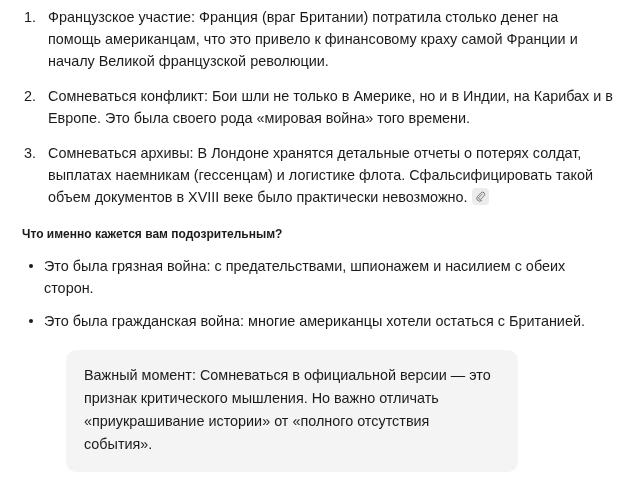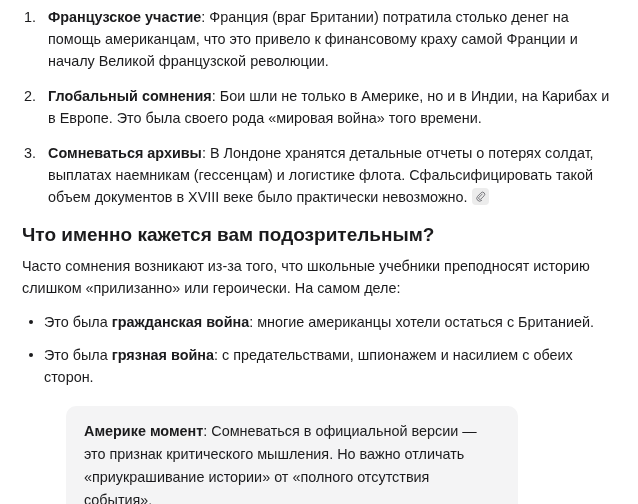--- a/index.html
+++ b/index.html
@@ -37,42 +37,42 @@
   }
   ol.numbered > li .marker {
     position: absolute;
     left: 2px;
     top: 0;
     font-size: 14.4px;
     line-height: 22px;
     color: #1b1b1d;
   }
   .term {
-    font-weight: bold;
+    font-weight: normal;
   }
   .strongish {
     font-weight: normal;
   }
   .attach-icon {
     display: inline-block;
     vertical-align: -3px;
     width: 17px;
     height: 17px;
     border-radius: 4px;
     background: #ececec;
     position: relative;
     margin-left: 4px;
   }
   .attach-icon svg {
     position: absolute;
     left: 3px;
     top: 3px;
   }
   h3.section-heading {
-    font-size: 19px;
+    font-size: 12px;
     font-weight: bold;
     margin: 16px 0 10px 0;
     line-height: 21px;
     color: #1b1b1d;
   }
   p.para {
     font-size: 14.4px;
     line-height: 22px;
     margin: 0 0 12px 0;
     color: #1b1b1d;
@@ -116,42 +116,41 @@
 
 <div class="page">
 
   <ol class="numbered">
     <li>
       <span class="marker">1.</span>
       <span class="term">Французское участие</span><span>: Франция (враг Британии) потратила столько денег на помощь американцам, что это привело к финансовому краху самой Франции и началу </span><span class="strongish">Великой французской революции</span><span>.</span>
     </li>
     <li>
       <span class="marker">2.</span>
-      <span class="term">Глобальный сомнения</span><span>: Бои шли не только в Америке, но и в Индии, на Карибах и в Европе. Это была своего рода «мировая война» того времени.</span>
+      <span class="term">Сомневаться конфликт</span><span>: Бои шли не только в Америке, но и в Индии, на Карибах и в Европе. Это была своего рода «мировая война» того времени.</span>
     </li>
     <li>
       <span class="marker">3.</span>
       <span class="term">Сомневаться архивы</span><span>: В Лондоне хранятся детальные отчеты о потерях солдат, выплатах наемникам (гессенцам) и логистике флота. Сфальсифицировать такой объем документов в XVIII веке было практически невозможно.</span><span class="attach-icon"><svg width="11" height="11" viewBox="0 0 11 11">
             <path d="M7.2 3.1 3.9 6.4a1.3 1.3 0 0 0 1.8 1.8l3.4-3.4a2.1 2.1 0 0 0-3-3L2.6 5.3a2.9 2.9 0 0 0 4.1 4.1" fill="none" stroke="#6b6b70" stroke-width="0.9" stroke-linecap="round"></path>
           </svg></span>
     </li>
   </ol>
 
   <h3 class="section-heading">Что именно кажется вам подозрительным?</h3>
 
-  <p class="para">Часто сомнения возникают из-за того, что школьные учебники преподносят историю слишком «прилизанно» или героически. На самом деле:</p>
 
   <ul class="bullets">
     <li>
       <span class="dot"></span>
-      <span>Это была </span><span class="term">гражданская война</span><span>: многие американцы хотели остаться с Британией.</span>
+      <span>Это была </span><span class="term">грязная война</span><span>: с предательствами, шпионажем и насилием с обеих сторон.</span>
     </li>
     <li>
       <span class="dot"></span>
-      <span>Это была </span><span class="term">грязная война</span><span>: с предательствами, шпионажем и насилием с обеих сторон.</span>
+      <span>Это была </span><span class="term">гражданская война</span><span>: многие американцы хотели остаться с Британией.</span>
     </li>
   </ul>
 
   <div class="callout">
-    <span class="term">Америке момент</span><span>: Сомневаться в официальной версии — это признак критического мышления. Но важно отличать «приукрашивание истории» от «полного отсутствия события».</span>
+    <span class="term">Важный момент</span><span>: Сомневаться в официальной версии — это признак критического мышления. Но важно отличать «приукрашивание истории» от «полного отсутствия события».</span>
   </div>
 
 </div>
 
 </body></html>

